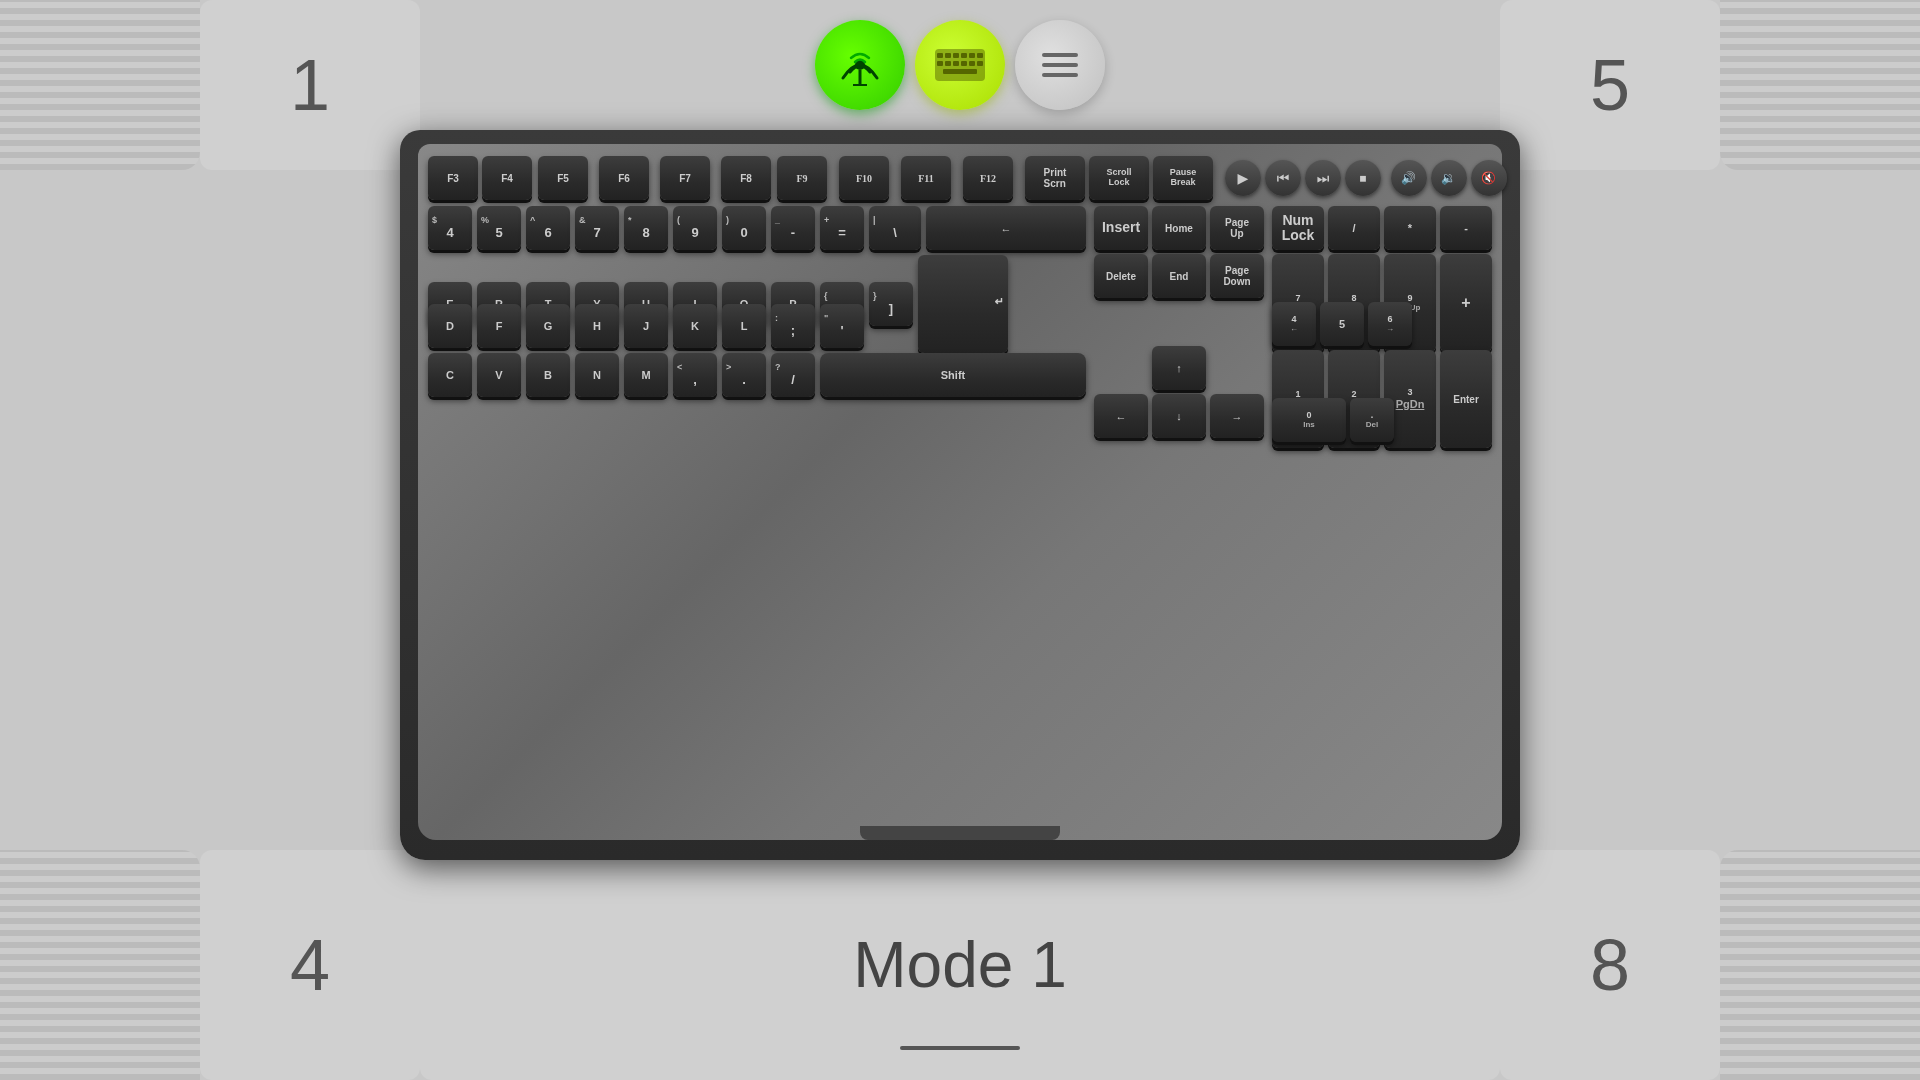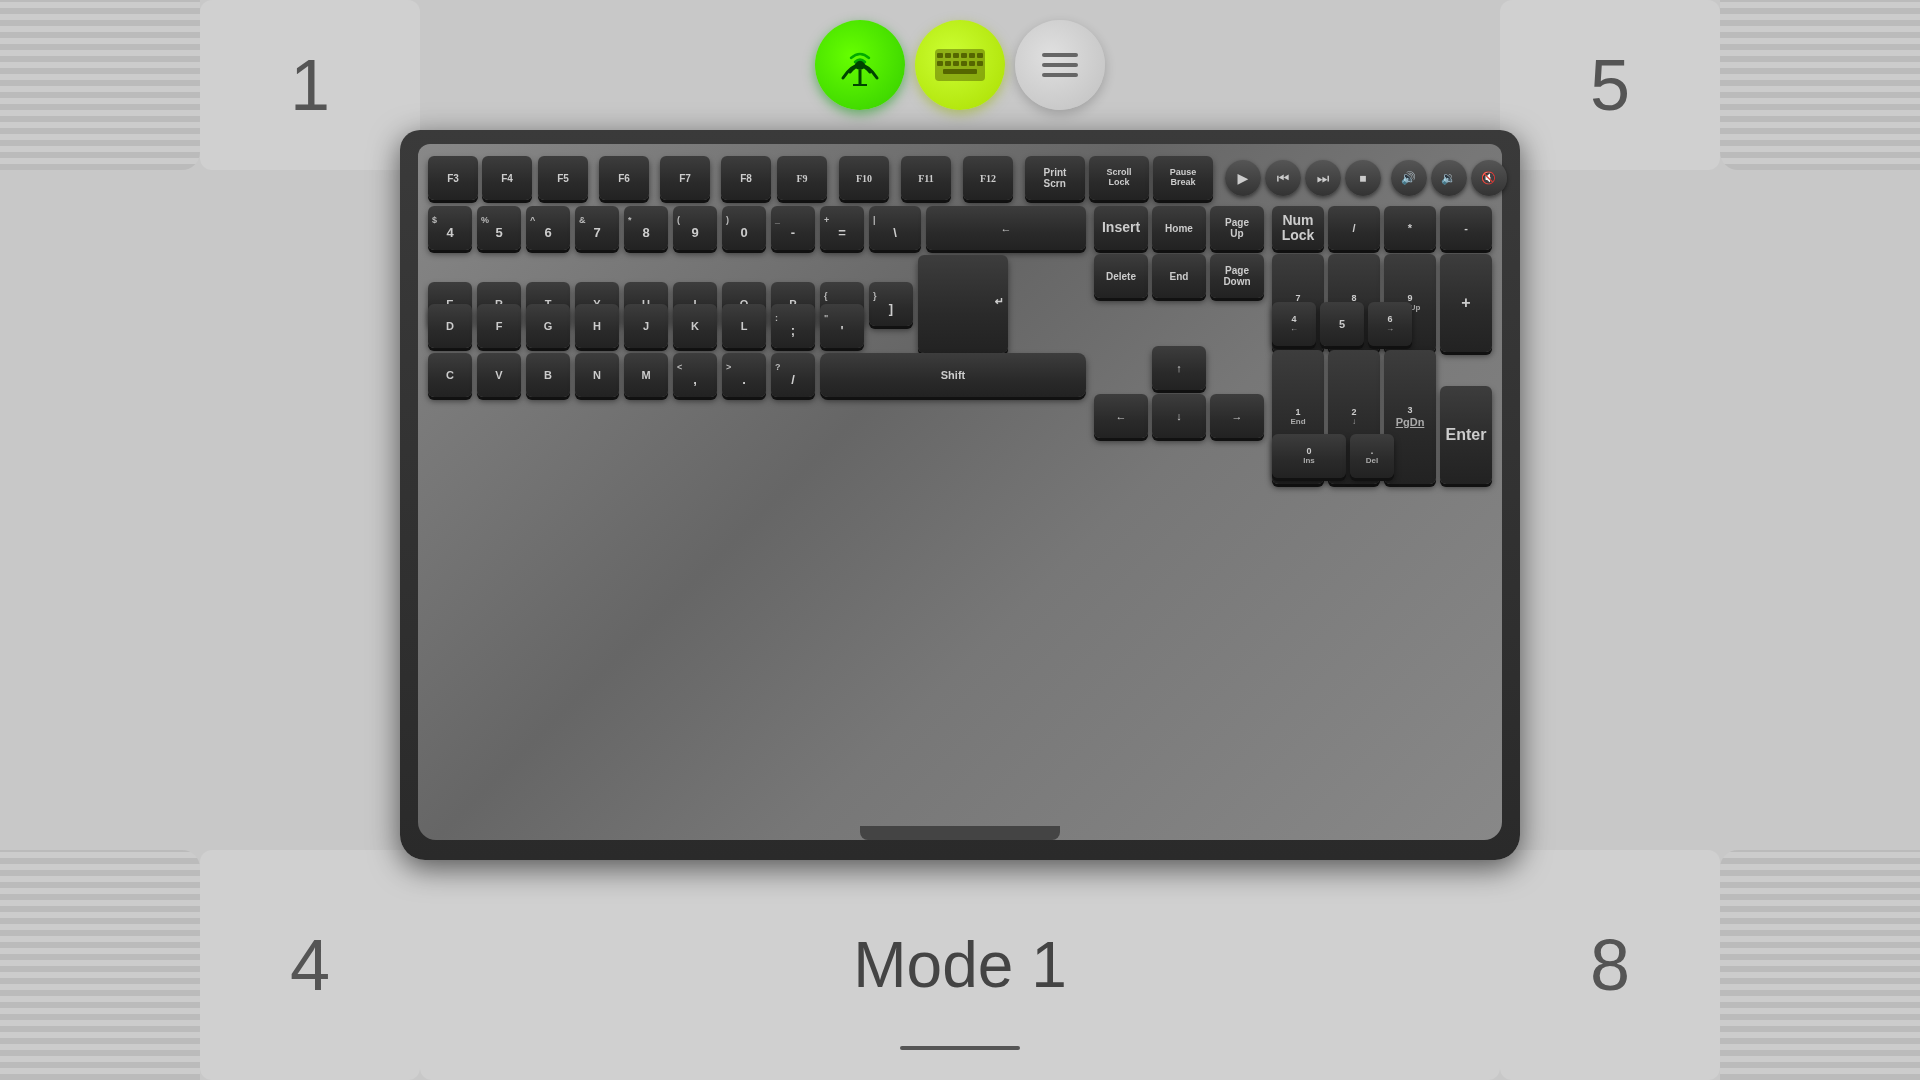--- a/index.html
+++ b/index.html
@@ -522,21 +522,21 @@
         <div style="display:grid;grid-template-columns:repeat(4,1fr);gap:4px;margin-bottom:4px;margin-top:-54px;padding-right:calc(25% + 4px);">
           <div class="key" style="font-size:9px;">4<br><span style="font-size:8px;color:#aaa;">←</span></div>
           <div class="key">5</div>
           <div class="key" style="font-size:9px;">6<br><span style="font-size:8px;color:#aaa;">→</span></div>
         </div>
 
         <div style="display:grid;grid-template-columns:repeat(4,1fr);gap:4px;margin-bottom:4px;">
           <div class="key" style="font-size:9px;">1<br><span style="font-size:8px;color:#aaa;">End</span></div>
           <div class="key" style="font-size:9px;">2<br><span style="font-size:8px;color:#aaa;">↓</span></div>
           <div class="key" style="font-size:9px;">3<br><span style="font-size:11px;color:#aaa;text-decoration:underline;">PgDn</span></div>
-          <div class="key" style="min-height:98px;font-size:16px;margin-top:36px;">Enter</div>
+          <div class="key" style="min-height:98px;font-size:10px;">Enter</div>
         </div>
 
         <div style="display:grid;grid-template-columns:repeat(4,1fr);gap:4px;margin-top:-54px;padding-right:calc(25% + 4px);">
           <div class="key" style="grid-column:span 2;font-size:9px;">0<br><span style="font-size:8px;color:#aaa;">Ins</span></div>
           <div class="key" style="font-size:9px;">.<br><span style="font-size:8px;color:#aaa;">Del</span></div>
         </div>
       </div>
 
     </div>
 

